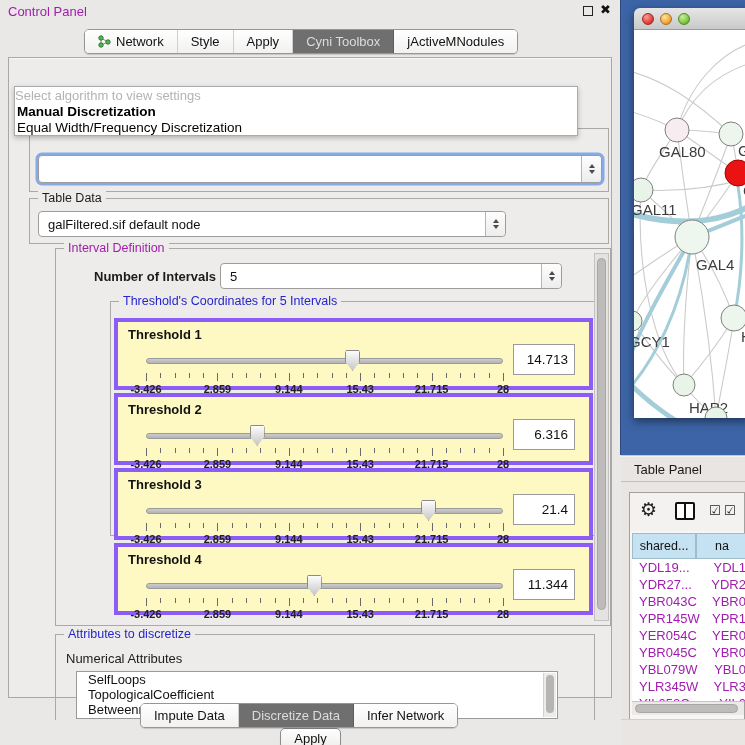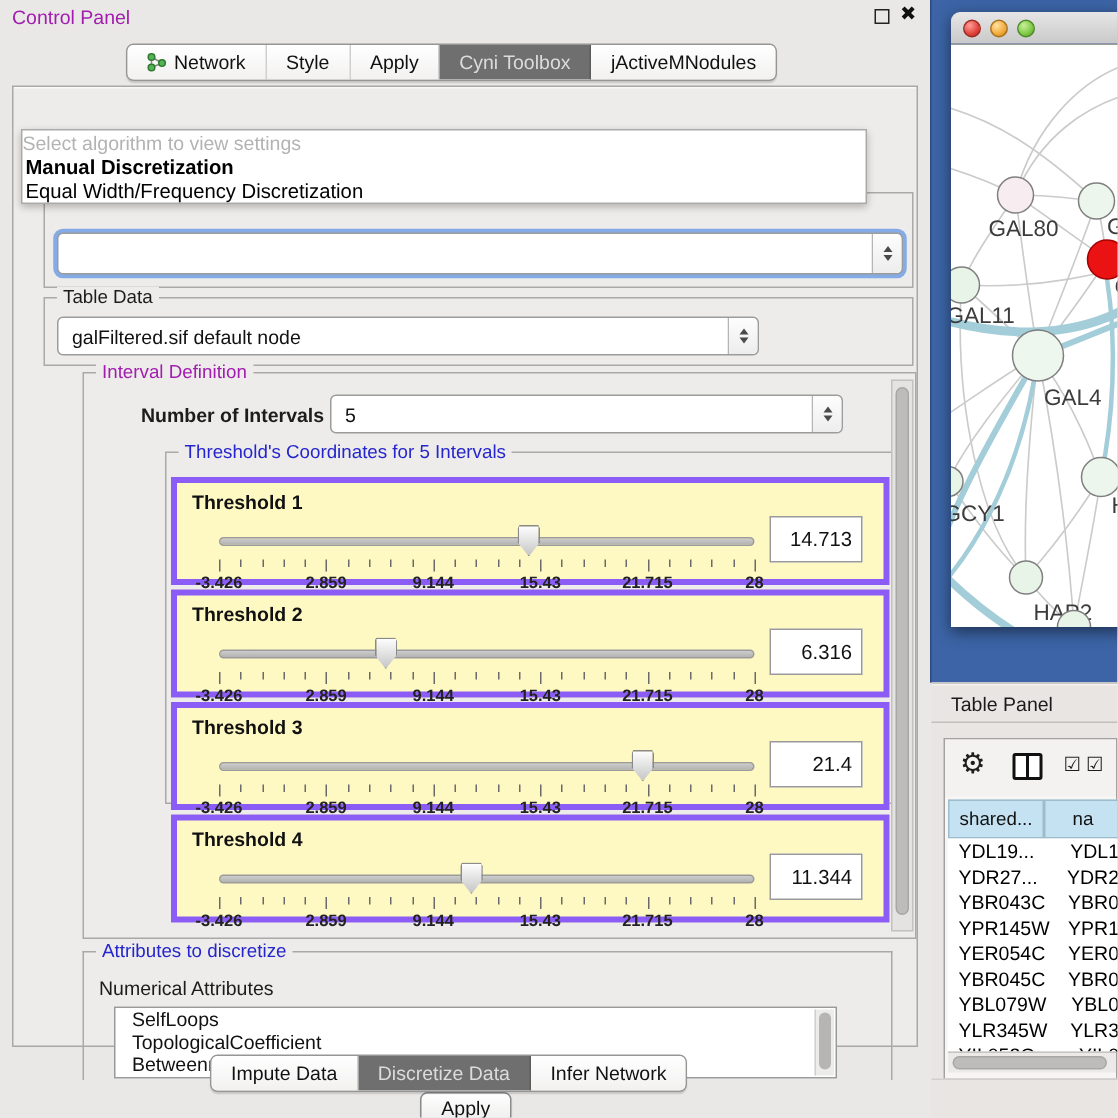--- a/index.html
+++ b/index.html
@@ -75,21 +75,21 @@
   .tbl-toolbar { position:absolute; left:0; top:0; width:100%; height:38px; background:#f3f2f1; }
   .gear-ic { position:absolute; left:10px; top:5px; font-size:19px; color:#1e1e1e; font-family:"DejaVu Sans",sans-serif; }
   .col-ic { position:absolute; left:45px; top:9px; width:20px; height:18px; border:2px solid #111; border-radius:2px; background:#fff; }
   .col-ic::after { content:""; position:absolute; left:7px; top:0; width:2px; height:14px; background:#111; }
   .cb-ic { position:absolute; top:10px; font-size:13px; color:#1e1e1e; font-family:"DejaVu Sans",sans-serif; }
   .tbl-header { position:absolute; left:2px; top:40px; width:114px; height:26px; display:flex; }
   .tbl-header .hcell { background:#c4e2f1; border:1px solid #9fbccb; font-size:12.5px; color:#111; display:flex; align-items:center; }
   .hc1 { width:85px; justify-content:center; }
   .hc2 { width:60px; padding-left:18px; border-left:none;text-align:center; }
   .tbl-rows { position:absolute; left:2px; top:66px; width:114px; height:142px; background:#fff; overflow:hidden; }
-  .trow { display:flex; height:17px; line-height:17px; font-size:13px; color:#000000;align-items:flex-end; }
+  .trow { display:flex; height:17px; line-height:17px; font-size:13px; color:#a21caf;align-items:flex-end; }
   .trow .c1 { width:85px; padding-left:7px; white-space:nowrap; overflow:hidden; }
   .trow .c2 { padding-left:6px; white-space:nowrap; }
   .scroll-h { position:absolute; left:2px; top:208px; width:112px; height:14px; background:#eceae8; border-top:1px solid #c6c4c2; }
   .scroll-h .thumb { position:absolute; left:3px; top:2px; width:103px; height:9px; border-radius:5px; background:#bdbcba; border:1px solid #a8a7a5; }
   .bottom-strip { position:absolute; left:621px; top:719px; width:124px; height:26px; background:#e8e5e2; border-top:1px solid #d2cfcc; }
 </style>
 </head>
 <body>
 
 <div class="cp-titlebar">

